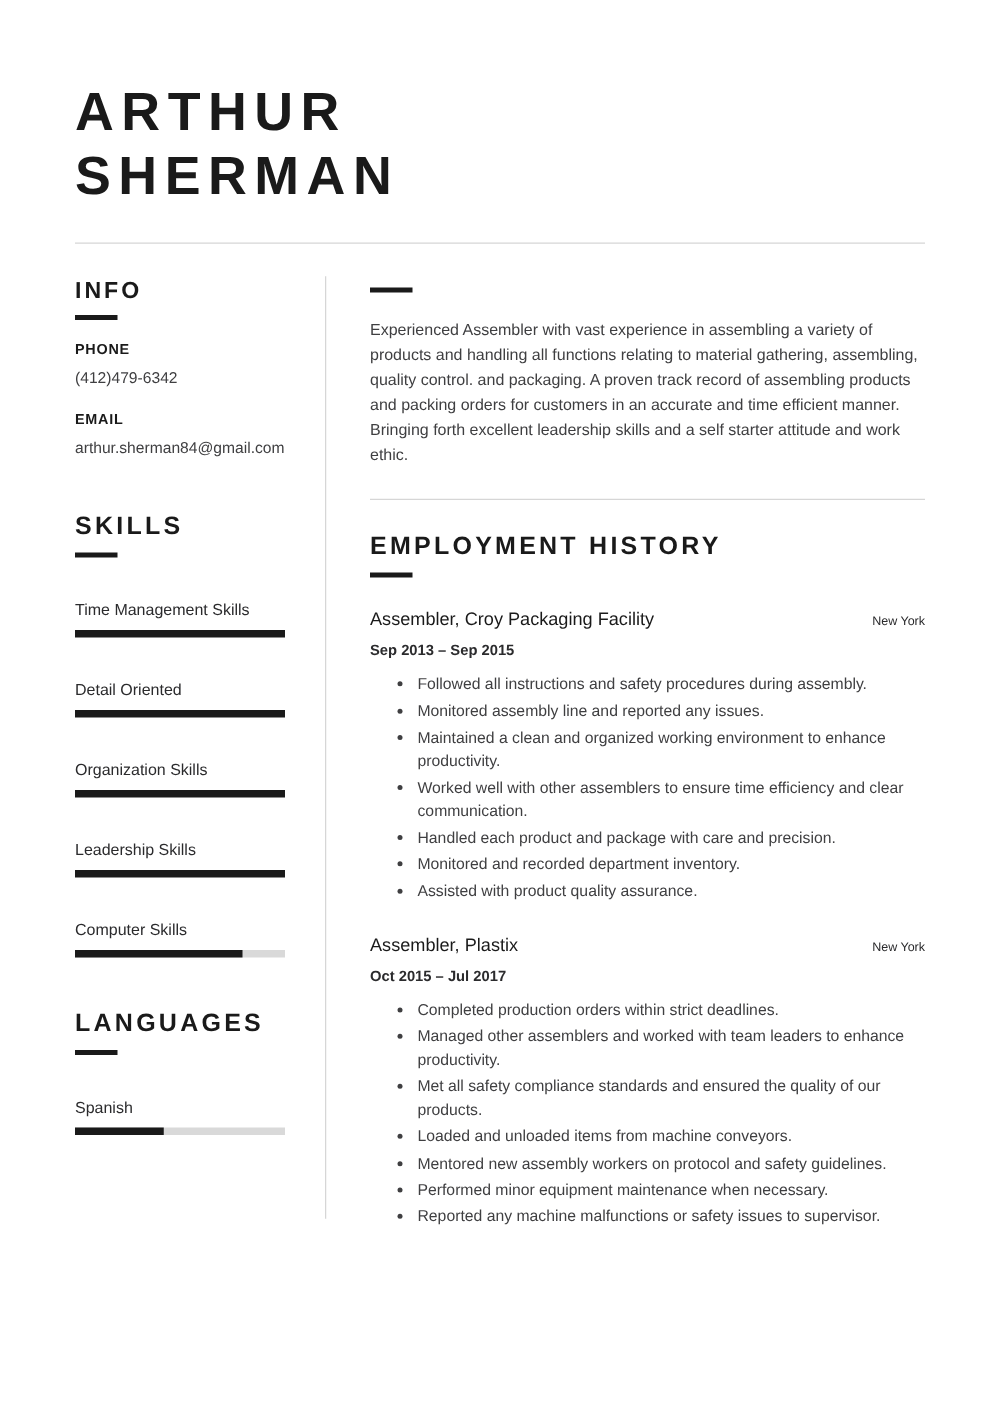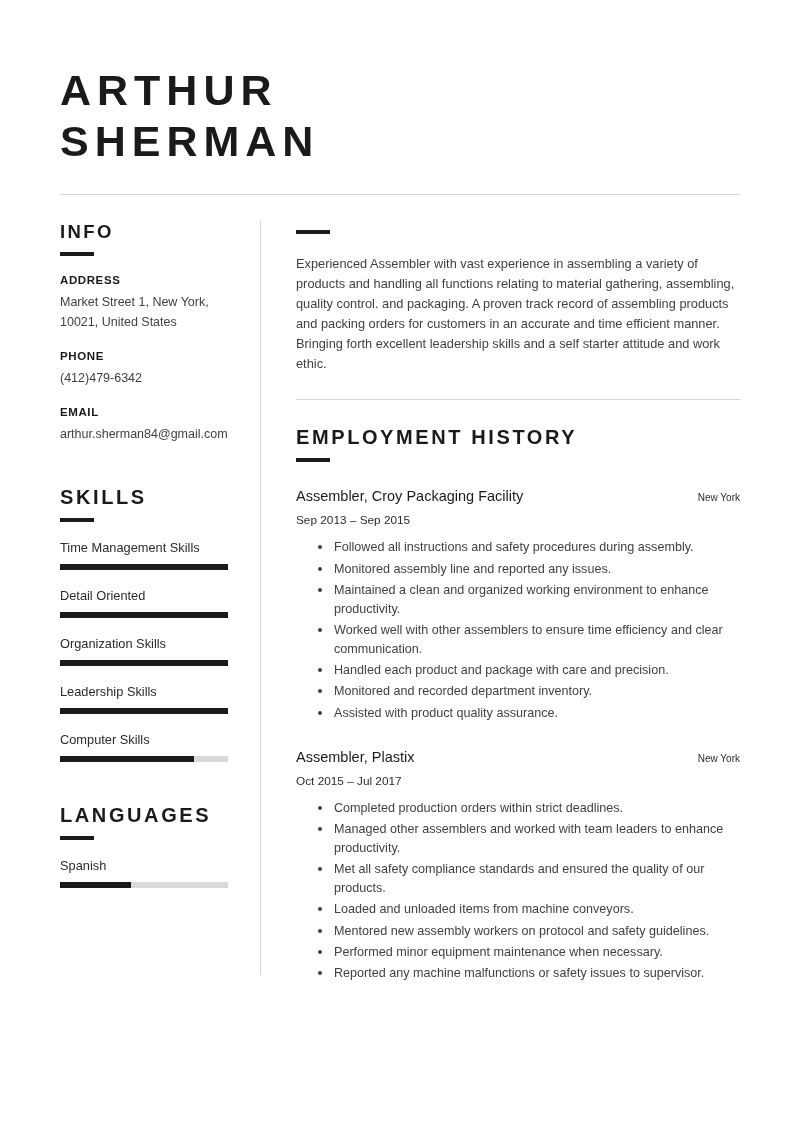--- a/index.html
+++ b/index.html
@@ -102,21 +102,21 @@
     margin-bottom: 6px;
   }
   .info-value {
     font-size: 12.5px;
     line-height: 1.6;
     color: #3f3f41;
   }
 
   
   .skill {
-    margin-top: 18px;
+    margin-top: 34px;
   }
   .skill-name {
     font-size: 12.8px;
     color: #2b2b2d;
     margin-bottom: 9px;
   }
   .bar-track {
     height: 6px;
     background: #d9d9d9;
     width: 168px;
@@ -157,21 +157,21 @@
   }
   .job-location {
     font-size: 10px;
     color: #2b2b2d;
     white-space: nowrap;
     padding-left: 12px;
   }
   .job-dates {
     margin-top: 9px;
     font-size: 11.8px;
-    font-weight: normal;
+    font-weight: bold;
     color: #2b2b2d;
   }
   ul.duties {
     margin: 11px 0 0 0;
     padding-left: 22px;
     list-style: none;
   }
   ul.duties li {
     position: relative;
     font-size: 12.6px;
@@ -203,25 +203,20 @@
   </div>
 
   <div class="columns">
 
     <div class="left-col">
 
       <div class="section">
         <div class="section-head small">INFO</div>
         <div class="head-underline"></div>
 
-        <div class="info-block">
-          <div class="info-label">ADDRESS</div>
-          <div class="info-value">Market Street 1, New York,</div>
-          <div class="info-value">10021, United States</div>
-        </div>
 
         <div class="info-block">
           <div class="info-label">PHONE</div>
           <div class="info-value">(412)479-6342</div>
         </div>
 
         <div class="info-block">
           <div class="info-label">EMAIL</div>
           <div class="info-value">arthur.sherman84@gmail.com</div>
         </div>

